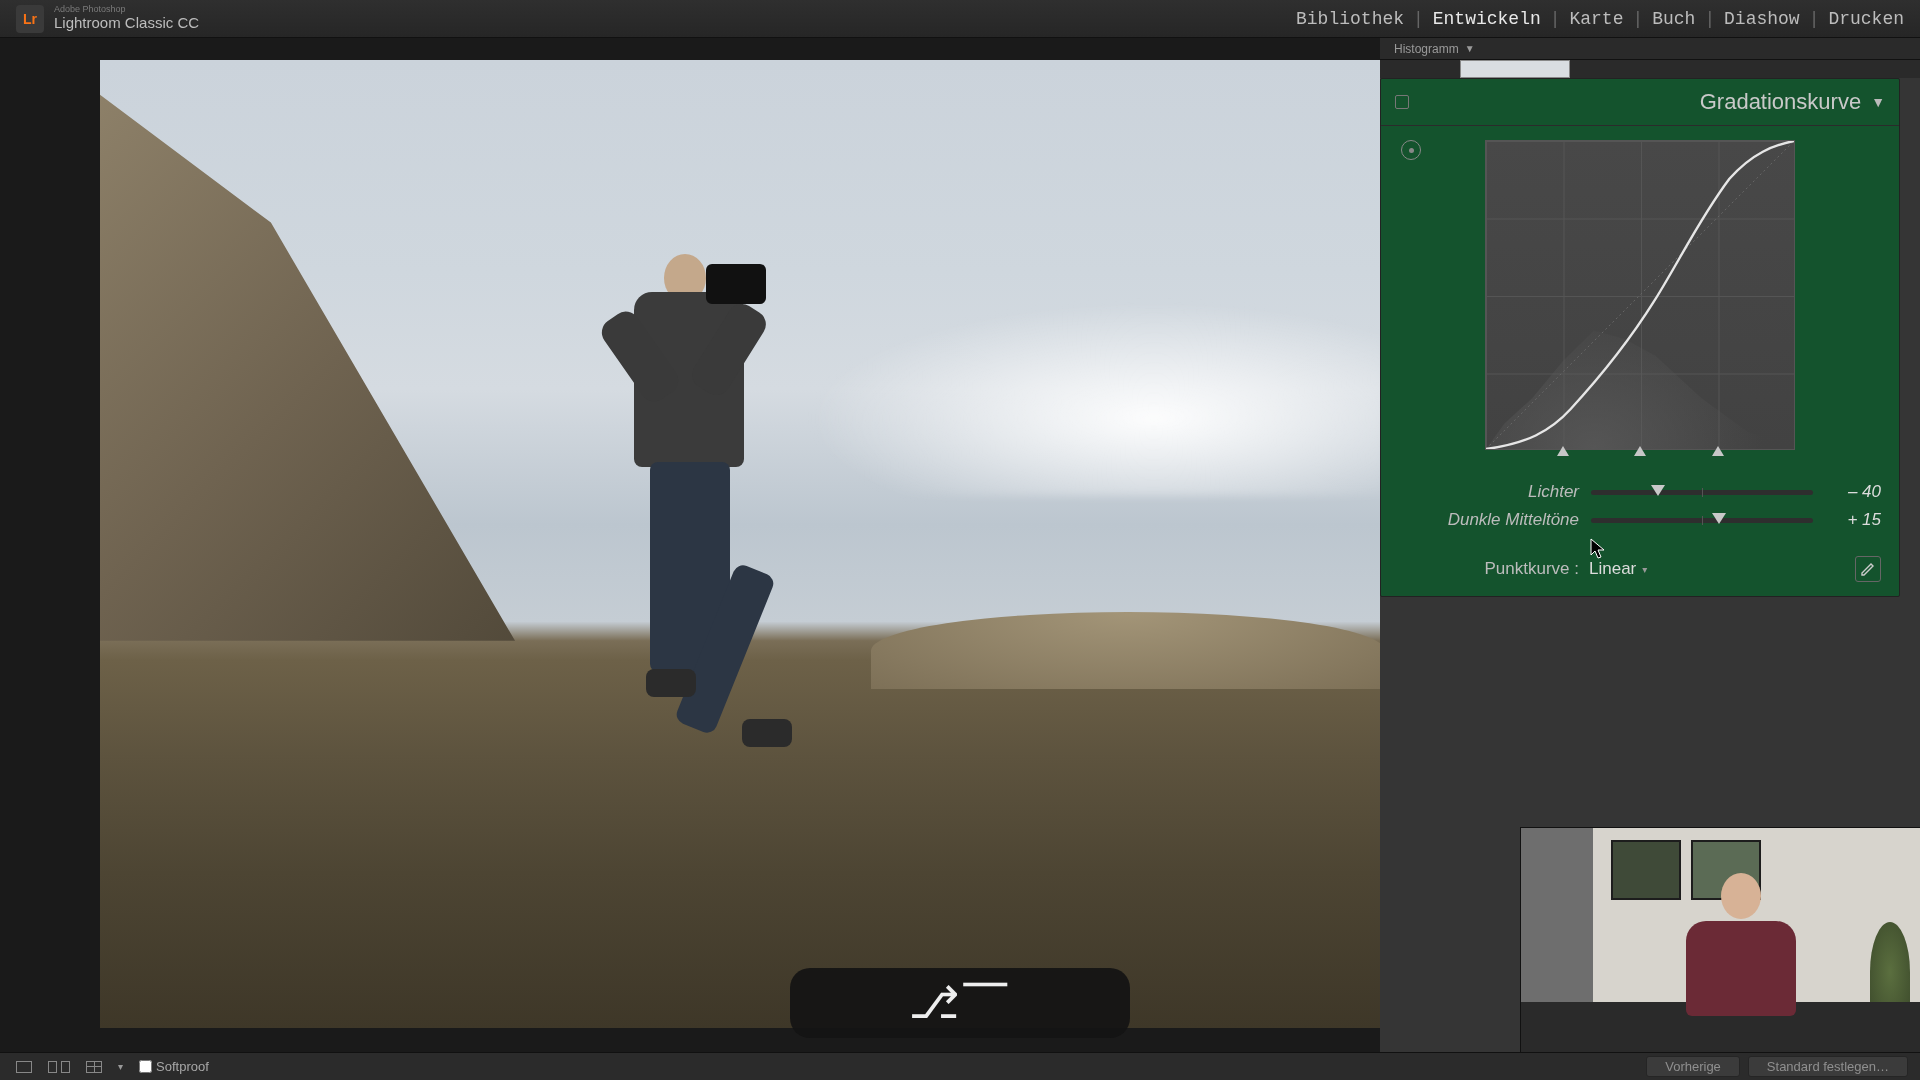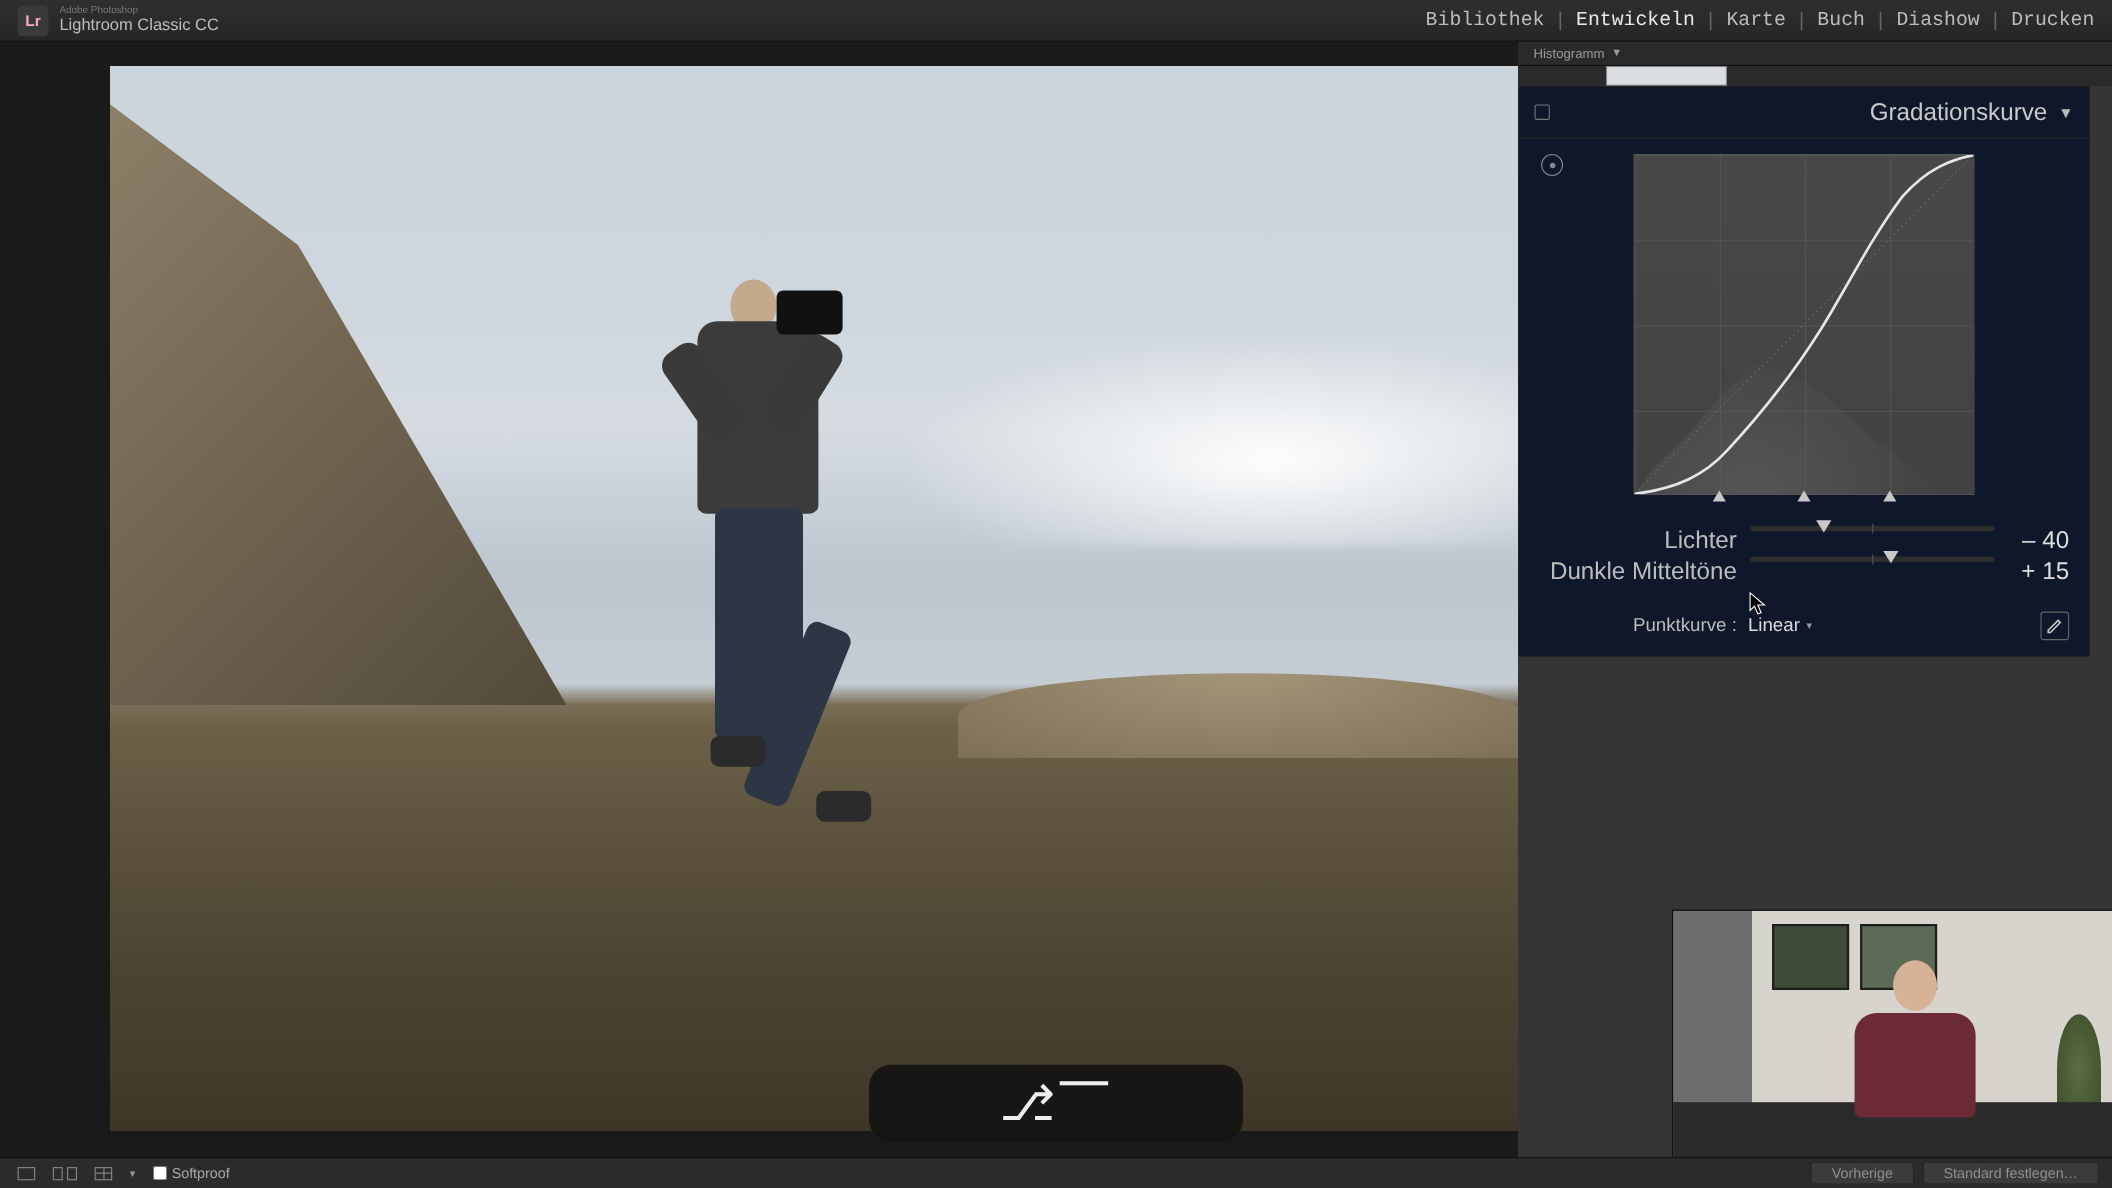--- a/index.html
+++ b/index.html
@@ -17,21 +17,21 @@
     position: absolute;
     top: 0; left: 0; right: 0;
     height: 38px;
     background: linear-gradient(#2f2f2f, #262626);
     display: flex;
     align-items: center;
     padding: 0 16px;
     border-bottom: 1px solid #111;
   }
   .logo-wrap { display: flex; align-items: center; gap: 10px; }
-  .lr-icon { width: 28px; height: 28px; background: #3a3a3a; border-radius: 4px; display: flex; align-items: center; justify-content: center; color: #f9a8d4; font-weight: 600; font-size: 14px; }
+  .lr-icon { width: 28px; height: 28px; background: #3a3a3a; border-radius: 4px; display: flex; align-items: center; justify-content: center; color: #f97316; font-weight: 600; font-size: 14px; }
   .app-meta { display:flex; flex-direction:column; line-height:1.1;}
   .app-sub { font-size: 9px; color: #7a7a7a; }
   .app-name { font-size: 15px; color: #bdbdbd; font-weight: 400; }
   .mod-nav {
     margin-left: auto;
     display: flex;
     align-items: center;
     gap: 12px;
     font-size: 18px;
     color: #bcbcbc;
@@ -115,21 +115,21 @@
     position:absolute; top:0; left:0; right:0; height:18px;
     background:#2a2a2a;
   }
   .tab-strip .active-thumb{
     position:absolute; top:0; left:80px; width:110px; height:18px;
     background:#d9dde1; border:1px solid #888;
   }
   .panel {
     position:absolute;
     top:18px; left:0; right:20px;
-    background:#0f172a;
+    background:#14532d;
     border:1px solid #222;
     border-radius:2px;
   }
   .panel-head{
     display:flex; align-items:center; justify-content:flex-end;
     padding:10px 14px;
     font-size:22px; color:#c9c9c9;
     border-bottom:1px solid #2b2b2b;
   }
   .panel-head .pbtn{
@@ -175,22 +175,22 @@
     position:absolute;top:-4px;width:12px;height:12px;transform:translateX(-50%);
   }
   .split-handles .sh::before{
     content:"";width:0;height:0;border-left:6px solid transparent;border-right:6px solid transparent;border-bottom:10px solid #c7c7c7;display:block;
   }
   .region-row{
     text-align:center;color:#b6b6b6;font-size:17px;padding:6px 0 4px;
   }
   .sliders{padding:2px 18px 12px 18px;}
   .srow{
-    display:flex;gap:12px;height:28px;
-    font-size:22px;color:#bcbcbc;
+    display:flex;align-items:center;gap:12px;height:28px;
+    font-size:17px;color:#bcbcbc;font-style:italic;
   }
   .srow .lbl{width:180px;text-align:right;}
   .srow .track{
     flex:1;height:5px;background:#2e2e2e;border-radius:3px;position:relative;
   }
   .srow .track .c{position:absolute;left:50%;top:-2px;width:1px;height:9px;background:#555;}
   .srow .thumb{
     position:absolute;top:-5px;width:14px;height:14px;transform:translateX(-50%);
   }
   .srow .thumb::before{

